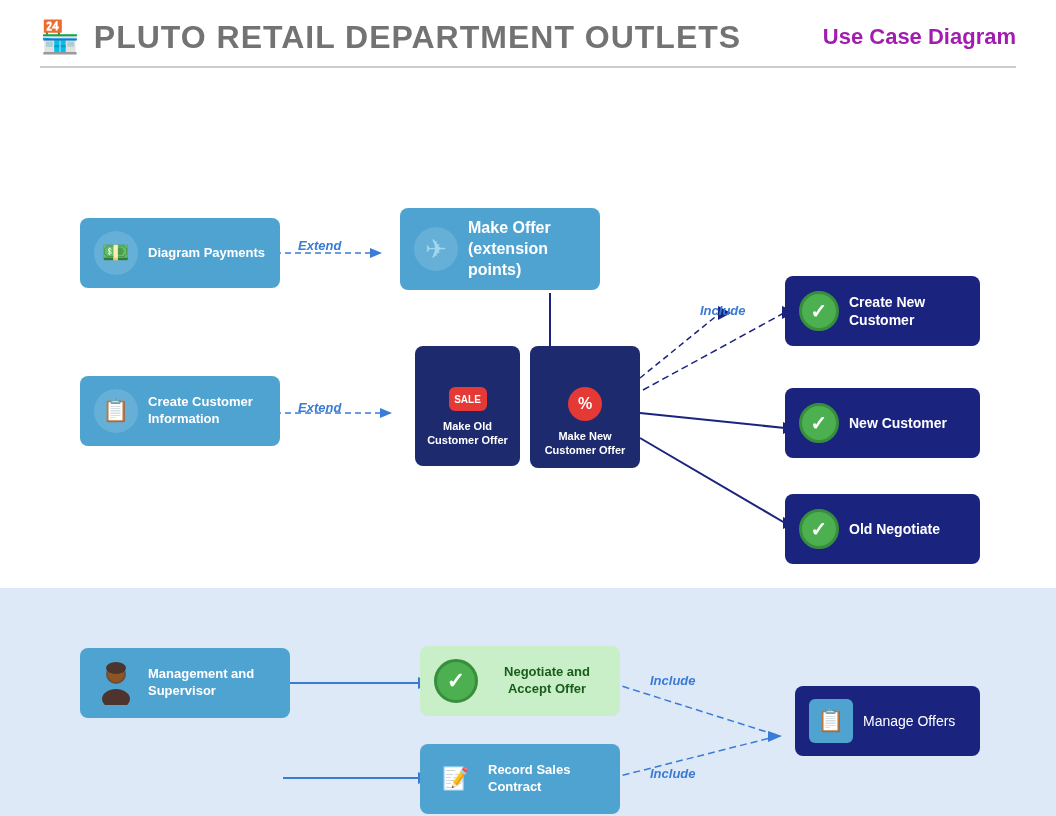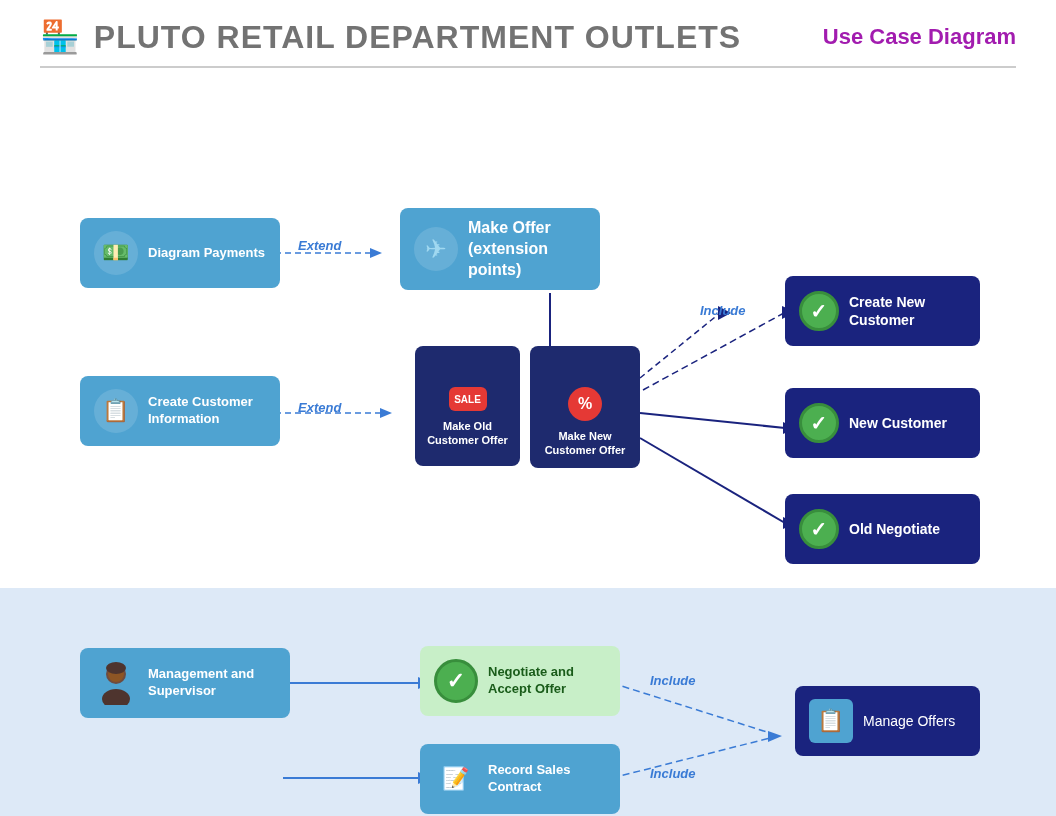--- a/index.html
+++ b/index.html
@@ -374,21 +374,21 @@
           <ellipse cx="20" cy="7" rx="10" ry="6" fill="#4e342e"></ellipse>
         </svg>
       </div>
       <span class="label">Management and Supervisor</span>
     </div>
 
 
     <div class="pos" style="left:380px; top:28px; width:200px;">
       <div style="display:flex; align-items:center; background:#c8efc8; border-radius:8px; padding:10px 14px; gap:10px; min-height:70px;">
         <div class="green-check-circle">✓</div>
-        <span style="color:#1a5c1a; font-size:13px; font-weight:700; line-height:1.3;">Negotiate and Accept Offer</span>
+        <span style="color:#1a5c1a; font-size:13px; font-weight:700; line-height:1.3;text-align:center;">Negotiate and Accept Offer</span>
       </div>
     </div>
 
     <div class="pos" style="left:380px; top:126px; width:200px;">
       <div style="display:flex; align-items:center; background:#4fa3d1; border-radius:8px; padding:10px 14px; gap:10px; min-height:70px;">
         <div style="width:44px; height:44px; display:flex; align-items:center; justify-content:center; font-size:22px; flex-shrink:0;">📝</div>
         <span style="color:#fff; font-size:13px; font-weight:700; line-height:1.3;">Record Sales Contract</span>
       </div>
     </div>
 

